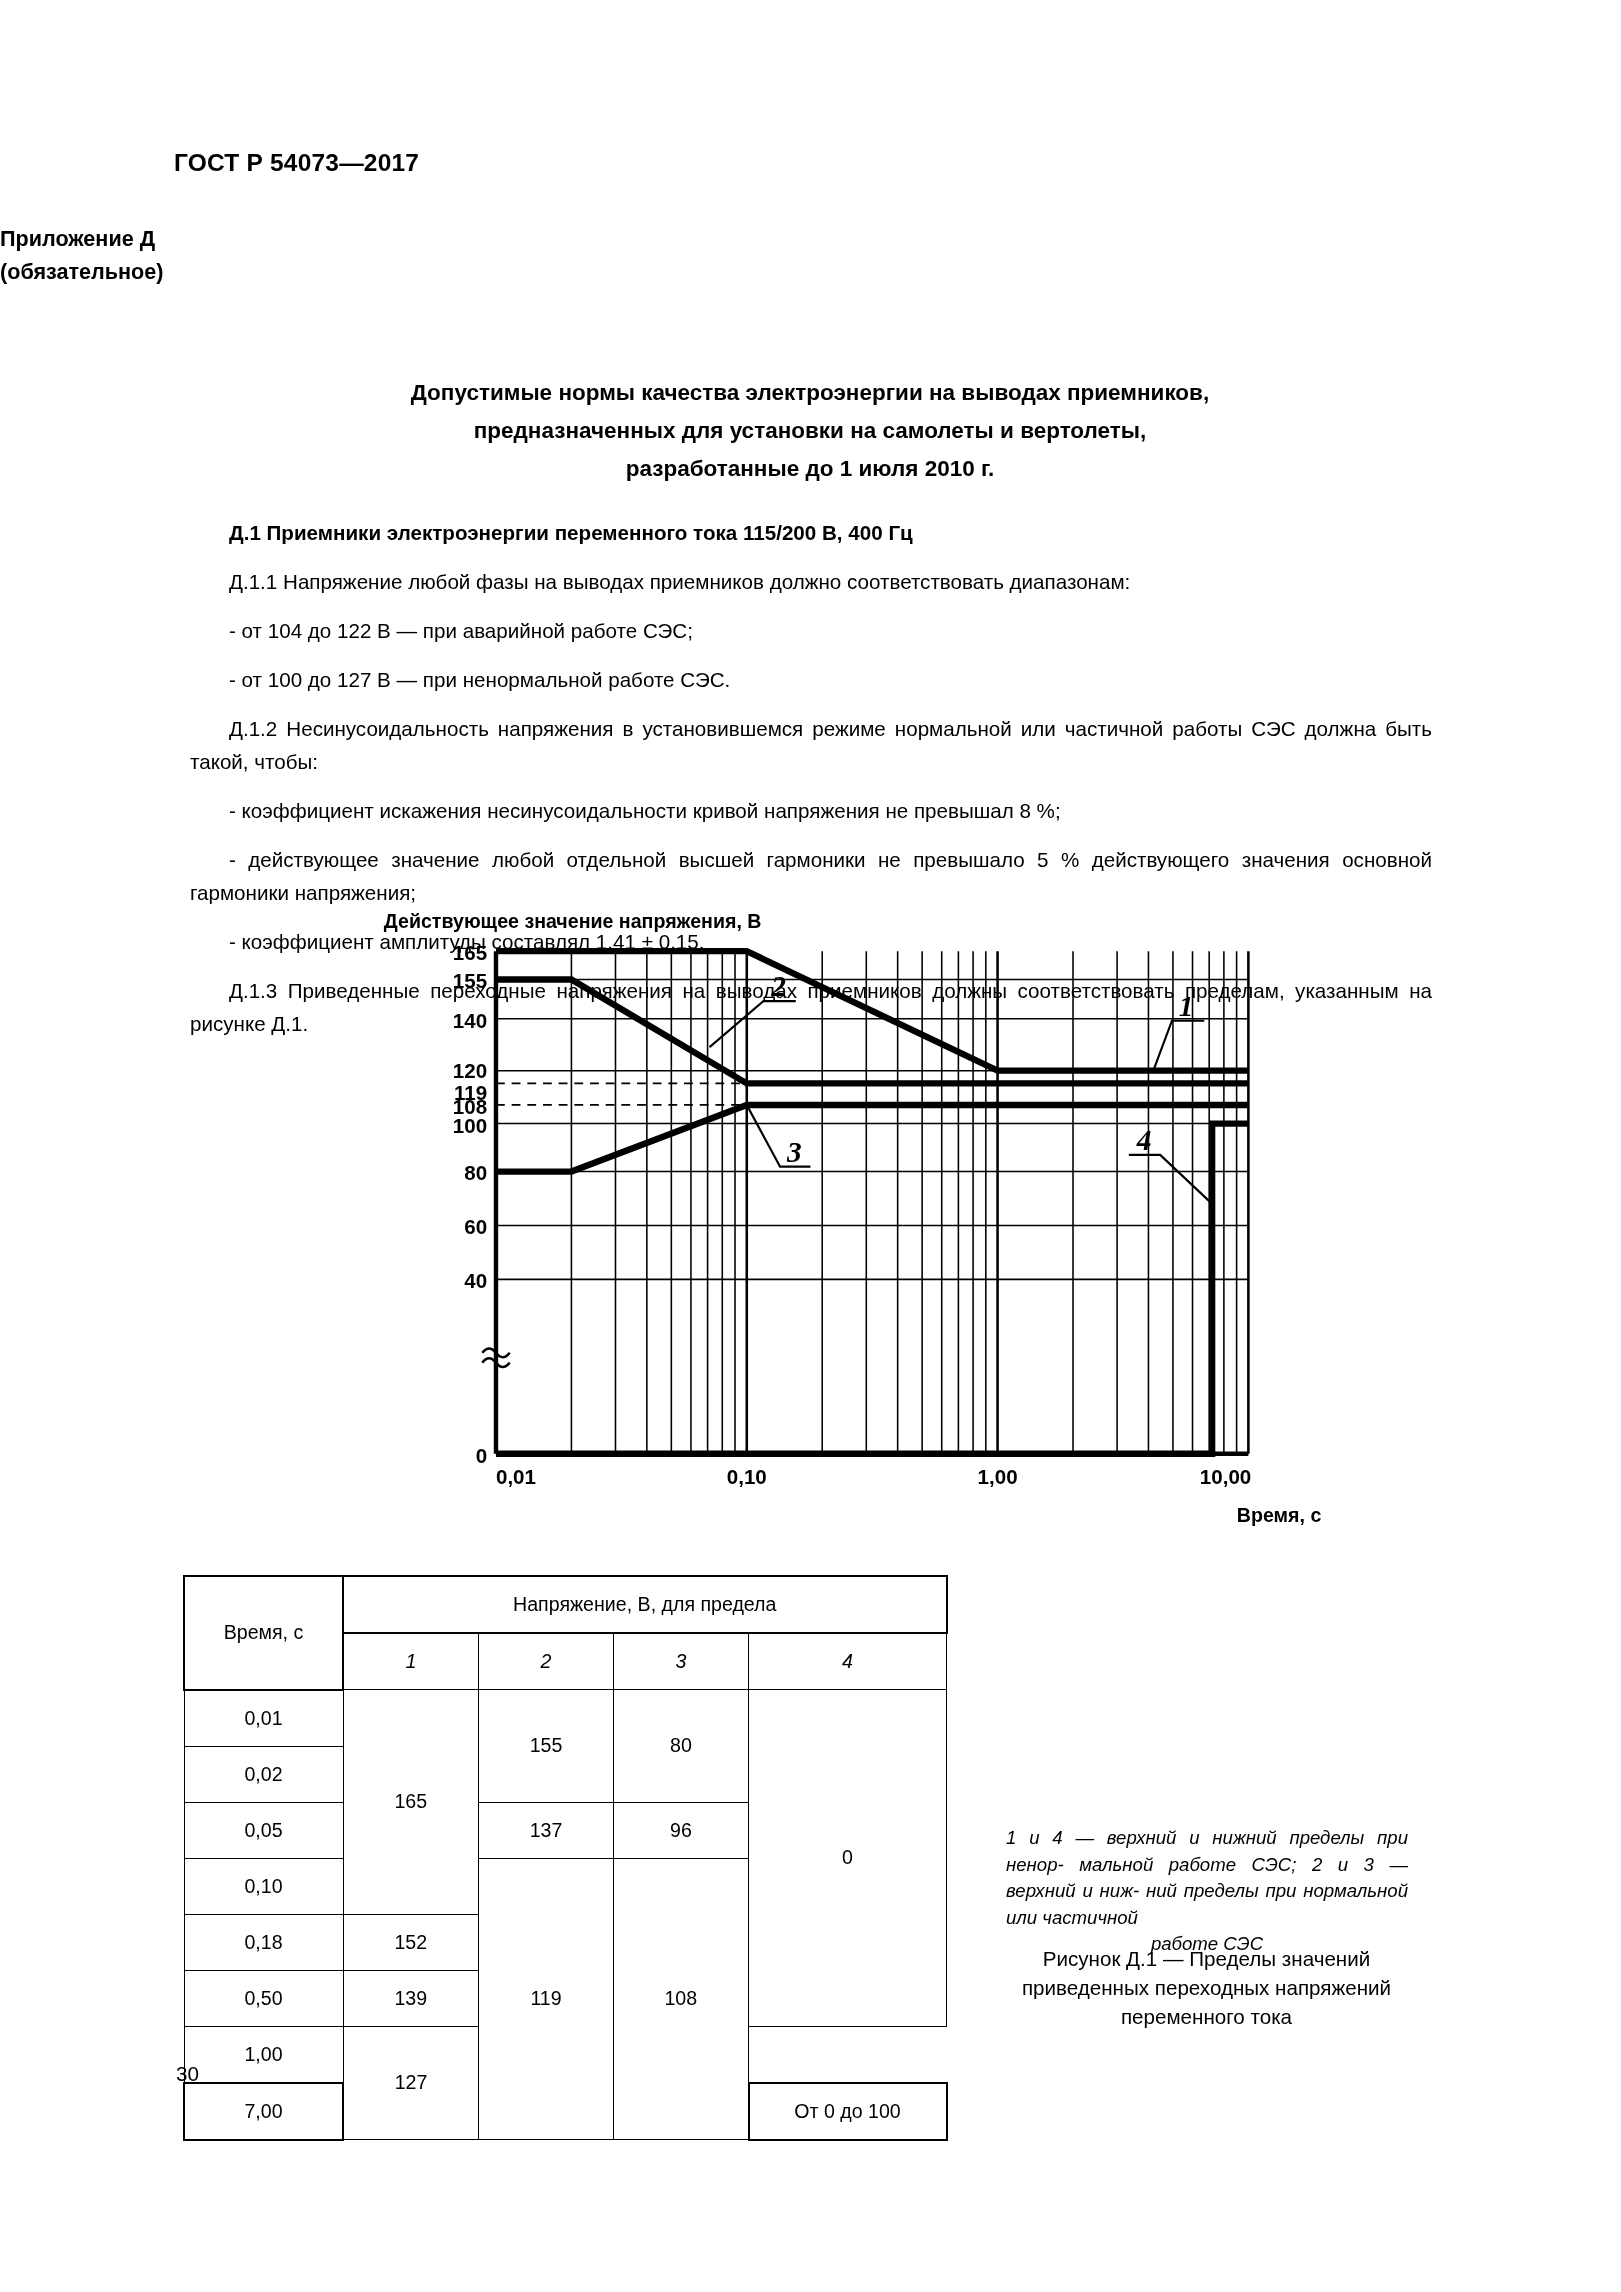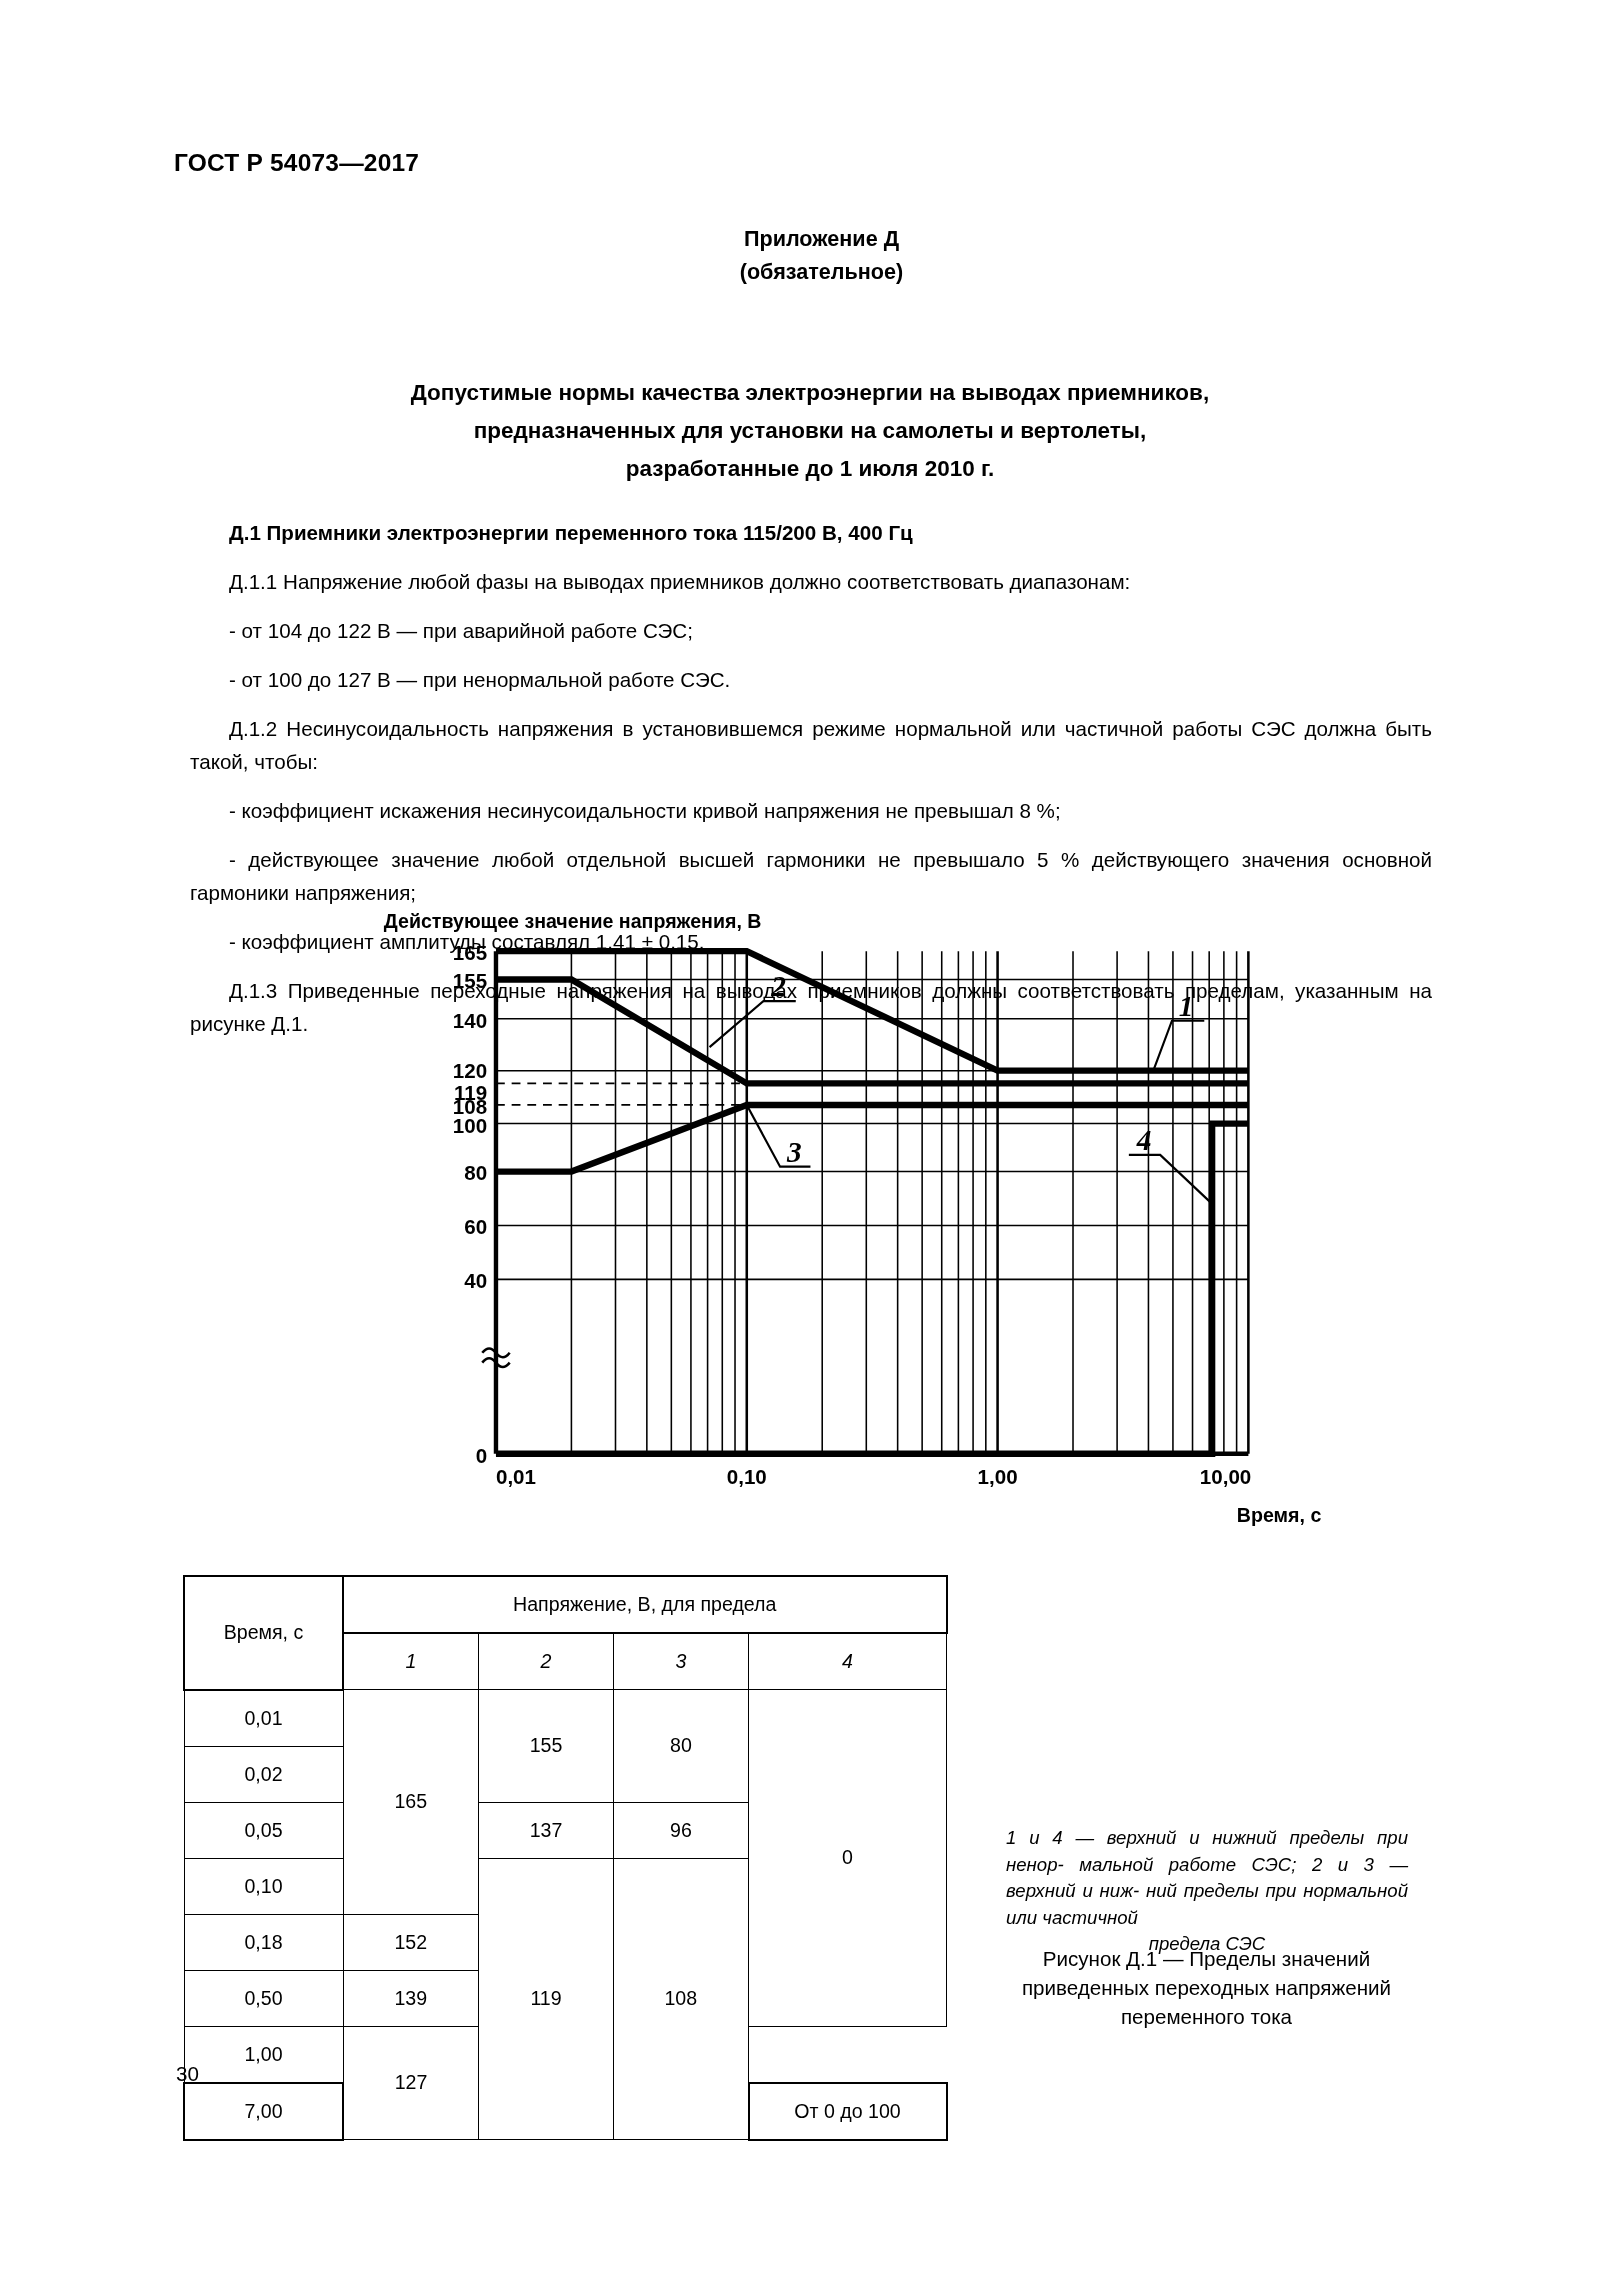--- a/index.html
+++ b/index.html
@@ -13,21 +13,21 @@
   }
   .page{position:absolute;inset:0;}
 
   .hdr-code{
     position:absolute;left:174px;top:149px;
     font-size:24.5px;font-weight:bold;letter-spacing:0.2px;
   }
 
   .appendix{
     position:absolute;left:0;right:0;top:222px;
-    text-align:center;font-size:21.6px;font-weight:bold;line-height:33px;margin-left:22px;
+    font-size:21.6px;font-weight:bold;line-height:33px;
   }
   .appendix .l2{display:block;}
 
   .maintitle{
     position:absolute;left:274px;width:1072px;top:374px;
     text-align:center;font-size:22.5px;font-weight:bold;line-height:38px;
   }
 
   .body-text{
     position:absolute;left:174px;width:1274px;top:500px;
@@ -280,21 +280,21 @@
       <td class="outer">7,00</td>
       <td class="outer">От 0 до 100</td>
     </tr>
   </tbody>
     </table>
 
   <div class="legend">
     <span>1 и 4 — верхний и нижний пределы при ненор-</span>
     <span>мальной работе СЭС; 2 и 3 — верхний и ниж-</span>
     <span>ний пределы при нормальной или частичной</span>
-    <span class="last">предела СЭС</span>
+    <span class="last">работе СЭС</span>
   </div>
 
   <div class="figcap">
     <span>Рисунок Д.1 — Пределы значений</span><br>
     <span>приведенных переходных напряжений</span><br>
     <span>переменного тока</span>
   </div>
 
   <div class="pageno">30</div>
 

